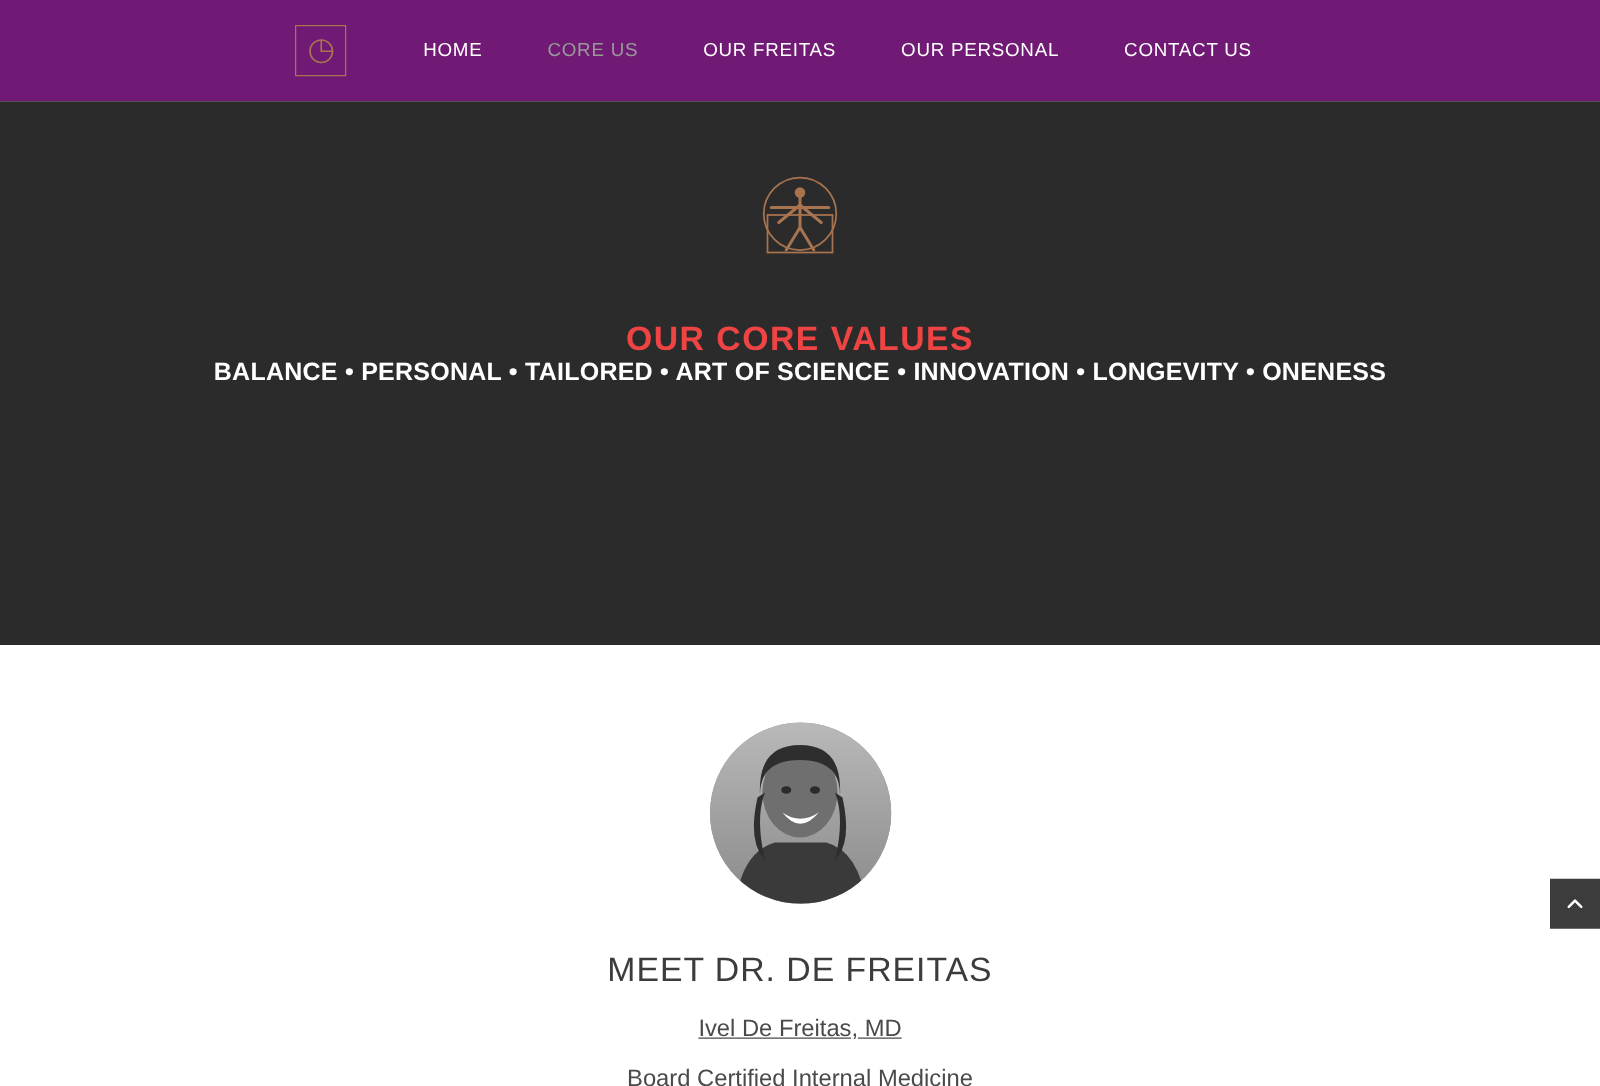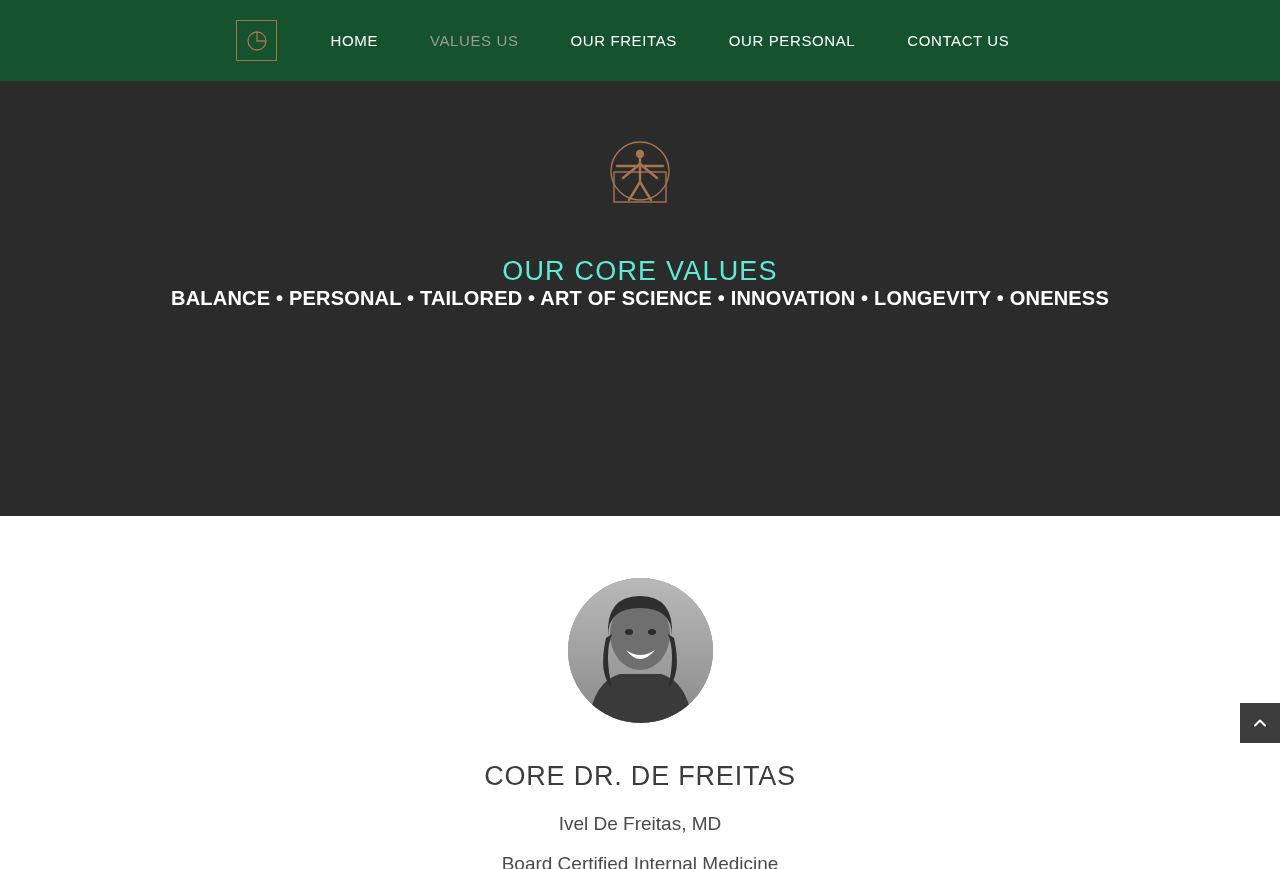--- a/index.html
+++ b/index.html
@@ -7,21 +7,21 @@
     width: 1280px;
     height: 869px;
     overflow: hidden;
     font-family: "Liberation Sans", sans-serif;
     background: #ffffff;
   }
 
   
   .site-header {
     height: 81px;
-    background: #14532d;
+    background: #701a75;
     display: flex;
     align-items: center;
     position: relative;
   }
   .logo-wrap {
     position: absolute;
     left: 236px;
     top: 20px;
     width: 41px;
     height: 41px;
@@ -63,24 +63,24 @@
   }
   .vitruvian {
     width: 74px;
     height: 74px;
     margin: 0 auto;
     display: block;
   }
   .values-title {
     margin-top: 44px;
     text-align: center;
-    color: #5eead4;
+    color: #ef4444;
     font-size: 27px;
     letter-spacing: 1.2px;
-    font-weight: 400;
+    font-weight: 700;
   }
   .values-list {
     text-align: center;
     color: #ffffff;
     font-size: 20px;
     font-weight: 700;
     letter-spacing: 0.2px;
   }
   .values-body {
     margin: 56px 128px 0 128px;
@@ -115,21 +115,21 @@
     letter-spacing: 0.8px;
     font-weight: 400;
   }
   .doctor-line {
     margin-top: 12px;
     font-size: 19px;
     color: #4a4a4a;
     line-height: 28px;
     font-weight: 400;
   }
-  .doctor-line.first { margin-top: 18px; }
+  .doctor-line.first { margin-top: 18px; text-decoration: underline; }
 
   
   .back-to-top {
     position: absolute;
     right: 0;
     top: 703px;
     width: 40px;
     height: 40px;
     background: #3c3c3c;
     display: flex;
@@ -150,21 +150,21 @@
 
     <div class="logo-wrap">
       <svg width="26" height="26" viewBox="0 0 26 26">
         <path d="M22 13 A9 9 0 1 1 13 4 L13 13 L22 13 Z" fill="none" stroke="#a8744f" stroke-width="1.3"></path>
         <path d="M13 4 A9 9 0 0 1 22 13" fill="none" stroke="#a8744f" stroke-width="1.3"></path>
       </svg>
     </div>
 
     <nav class="main-nav">
       <a class="nav-item" href="#">HOME</a>
-      <a class="nav-item muted" href="#">VALUES US</a>
+      <a class="nav-item muted" href="#">CORE US</a>
       <a class="nav-item" href="#">OUR FREITAS</a>
       <a class="nav-item" href="#">OUR PERSONAL</a>
       <a class="nav-item" href="#">CONTACT US</a>
     </nav>
 
   </header>
 
   <section class="values-section">
 
     <svg class="vitruvian" viewBox="0 0 74 74">
@@ -203,21 +203,21 @@
         <ellipse cx="72" cy="56" rx="30" ry="36" fill="#6f6f6f"></ellipse>
         <path d="M40 58 Q38 18 72 18 Q106 18 104 58 Q104 30 72 30 Q40 30 40 58 Z" fill="#2e2e2e"></path>
         <path d="M38 60 Q30 96 44 110 Q36 76 44 56 Z" fill="#2e2e2e"></path>
         <path d="M106 60 Q114 96 100 110 Q108 76 100 56 Z" fill="#2e2e2e"></path>
         <ellipse cx="61" cy="54" rx="4" ry="3" fill="#2b2b2b"></ellipse>
         <ellipse cx="84" cy="54" rx="4" ry="3" fill="#2b2b2b"></ellipse>
         <path d="M58 72 Q72 82 87 72 Q72 90 58 72 Z" fill="#ffffff"></path>
       </svg>
     </div>
 
-    <h2 class="doctor-title">CORE DR. DE FREITAS</h2>
+    <h2 class="doctor-title">MEET DR. DE FREITAS</h2>
     <div class="doctor-line first">Ivel De Freitas, MD</div>
     <div class="doctor-line">Board Certified Internal Medicine</div>
 
   </section>
 
   <div class="back-to-top" title="Back to top">
     <svg width="16" height="16" viewBox="0 0 16 16">
       <path d="M3 10.5 L8 5.5 L13 10.5" fill="none" stroke="#ffffff" stroke-width="2" stroke-linecap="round" stroke-linejoin="round"></path>
     </svg>
   </div>

